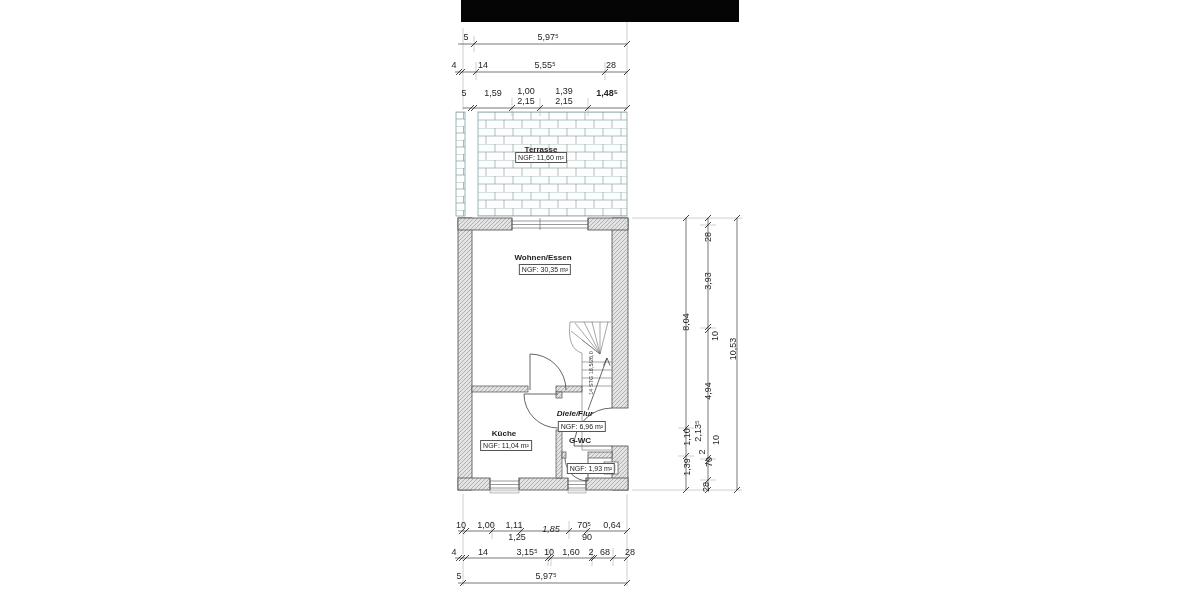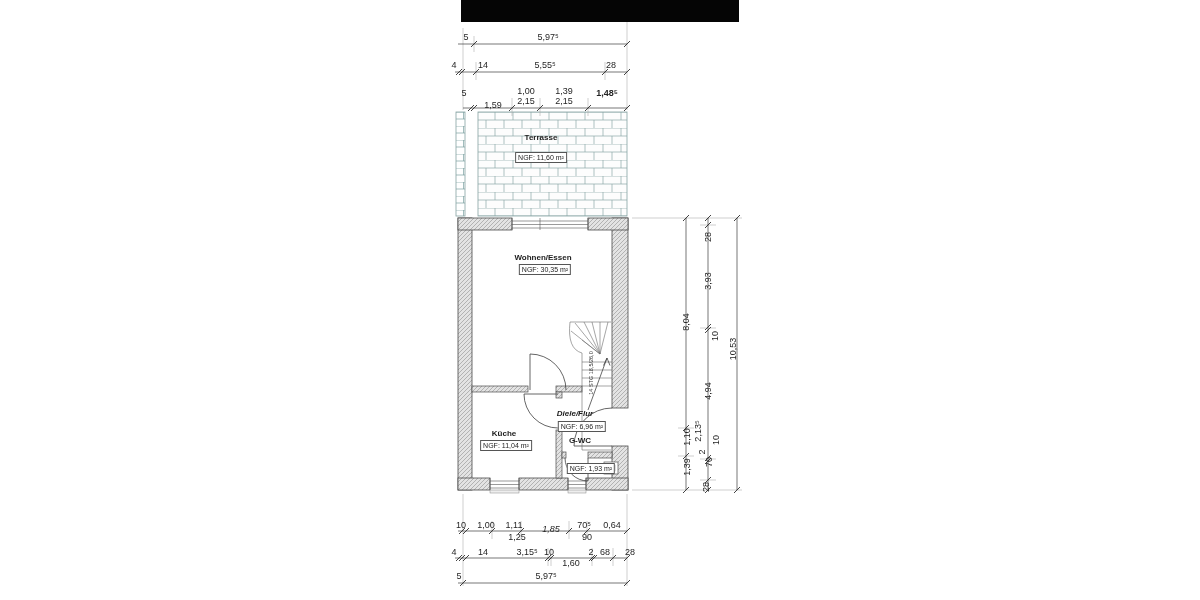--- a/index.html
+++ b/index.html
@@ -96,21 +96,21 @@
              M468 111 L474 105 M471 111 L477 105 M509 111 L515 105 M537 111 L543 105 M585 111 L591 105 M624 111 L630 105
              M459 534 L465 528 M463 534 L469 528 M489 534 L495 528 M518 534 L524 528 M566 534 L572 528 M584 534 L590 528 M624 534 L630 528
              M456 561 L462 555 M459 561 L465 555 M463 561 L469 555 M545 561 L551 555 M548 561 L554 555 M589 561 L595 555 M591 561 L597 555 M610 561 L616 555 M624 561 L630 555
              M460 586 L466 580 M624 586 L630 580
              M683 221 L689 215 M683 431 L689 425 M683 459 L689 453 M683 493 L689 487
              M705 221 L711 215 M705 228 L711 222 M705 330 L711 324 M705 333 L711 327
              M705 461 L711 455 M705 464 L711 458 M705 483 L711 477 M705 493 L711 487
              M734 221 L740 215 M734 493 L740 487" stroke="#2e2e2e" stroke-width="0.9" fill="none"></path>
   </svg>
 
-  <div class="room-name" style="left:541px;top:133px;">Terrasse</div>
+  <div class="room-name" style="left:541px;top:145px;">Terrasse</div>
   <div class="ngf" style="left:541px;top:152px;">NGF: 11,60 m²</div>
 
   <div class="room-name" style="left:543px;top:253px;">Wohnen/Essen</div>
   <div class="ngf" style="left:545px;top:264px;">NGF: 30,35 m²</div>
 
   <div class="room-name" style="left:504px;top:429px;">Küche</div>
   <div class="ngf" style="left:506px;top:440px;">NGF: 11,04 m²</div>
 
   <div class="room-name" style="left:575px;top:409px;font-style:italic;">Diele/Flur</div>
   <div class="ngf" style="left:582px;top:421px;">NGF: 6,96 m²</div>
@@ -122,41 +122,41 @@
 
   <div class="dim" style="left:466px;top:33px;">5</div>
   <div class="dim" style="left:548px;top:33px;">5,97⁵</div>
 
   <div class="dim" style="left:454px;top:61px;">4</div>
   <div class="dim" style="left:483px;top:61px;">14</div>
   <div class="dim" style="left:545px;top:61px;">5,55⁵</div>
   <div class="dim" style="left:611px;top:61px;">28</div>
 
   <div class="dim" style="left:464px;top:89px;">5</div>
-  <div class="dim" style="left:493px;top:89px;margin-top:12px;">1,59</div>
+  <div class="dim" style="left:493px;top:89px;">1,59</div>
   <div class="dim" style="left:526px;top:87px;">1,00</div>
   <div class="dim" style="left:526px;top:97px;">2,15</div>
   <div class="dim" style="left:564px;top:87px;">1,39</div>
   <div class="dim" style="left:564px;top:97px;">2,15</div>
   <div class="dim" style="left:607px;top:89px;font-weight:bold;">1,48⁵</div>
 
   <div class="dim" style="left:461px;top:521px;">10</div>
   <div class="dim" style="left:486px;top:521px;">1,00</div>
   <div class="dim" style="left:514px;top:521px;">1,11</div>
   <div class="dim" style="left:517px;top:533px;">1,25</div>
   <div class="dim" style="left:551px;top:525px;font-style:italic;">1,85</div>
   <div class="dim" style="left:584px;top:521px;">70⁵</div>
   <div class="dim" style="left:587px;top:533px;">90</div>
   <div class="dim" style="left:612px;top:521px;">0,64</div>
 
   <div class="dim" style="left:454px;top:548px;">4</div>
   <div class="dim" style="left:483px;top:548px;">14</div>
   <div class="dim" style="left:527px;top:548px;">3,15⁵</div>
   <div class="dim" style="left:549px;top:548px;">10</div>
-  <div class="dim" style="left:571px;top:548px;margin-top:11px;">1,60</div>
+  <div class="dim" style="left:571px;top:548px;">1,60</div>
   <div class="dim" style="left:591px;top:548px;">2</div>
   <div class="dim" style="left:605px;top:548px;">68</div>
   <div class="dim" style="left:630px;top:548px;">28</div>
 
   <div class="dim" style="left:459px;top:572px;">5</div>
   <div class="dim" style="left:546px;top:572px;">5,97⁵</div>
 
   <div class="dimv" style="left:686px;top:322px;">8,04</div>
   <div class="dimv" style="left:687px;top:437px;">1,10</div>
   <div class="dimv" style="left:698px;top:431px;">2,13⁵</div>

